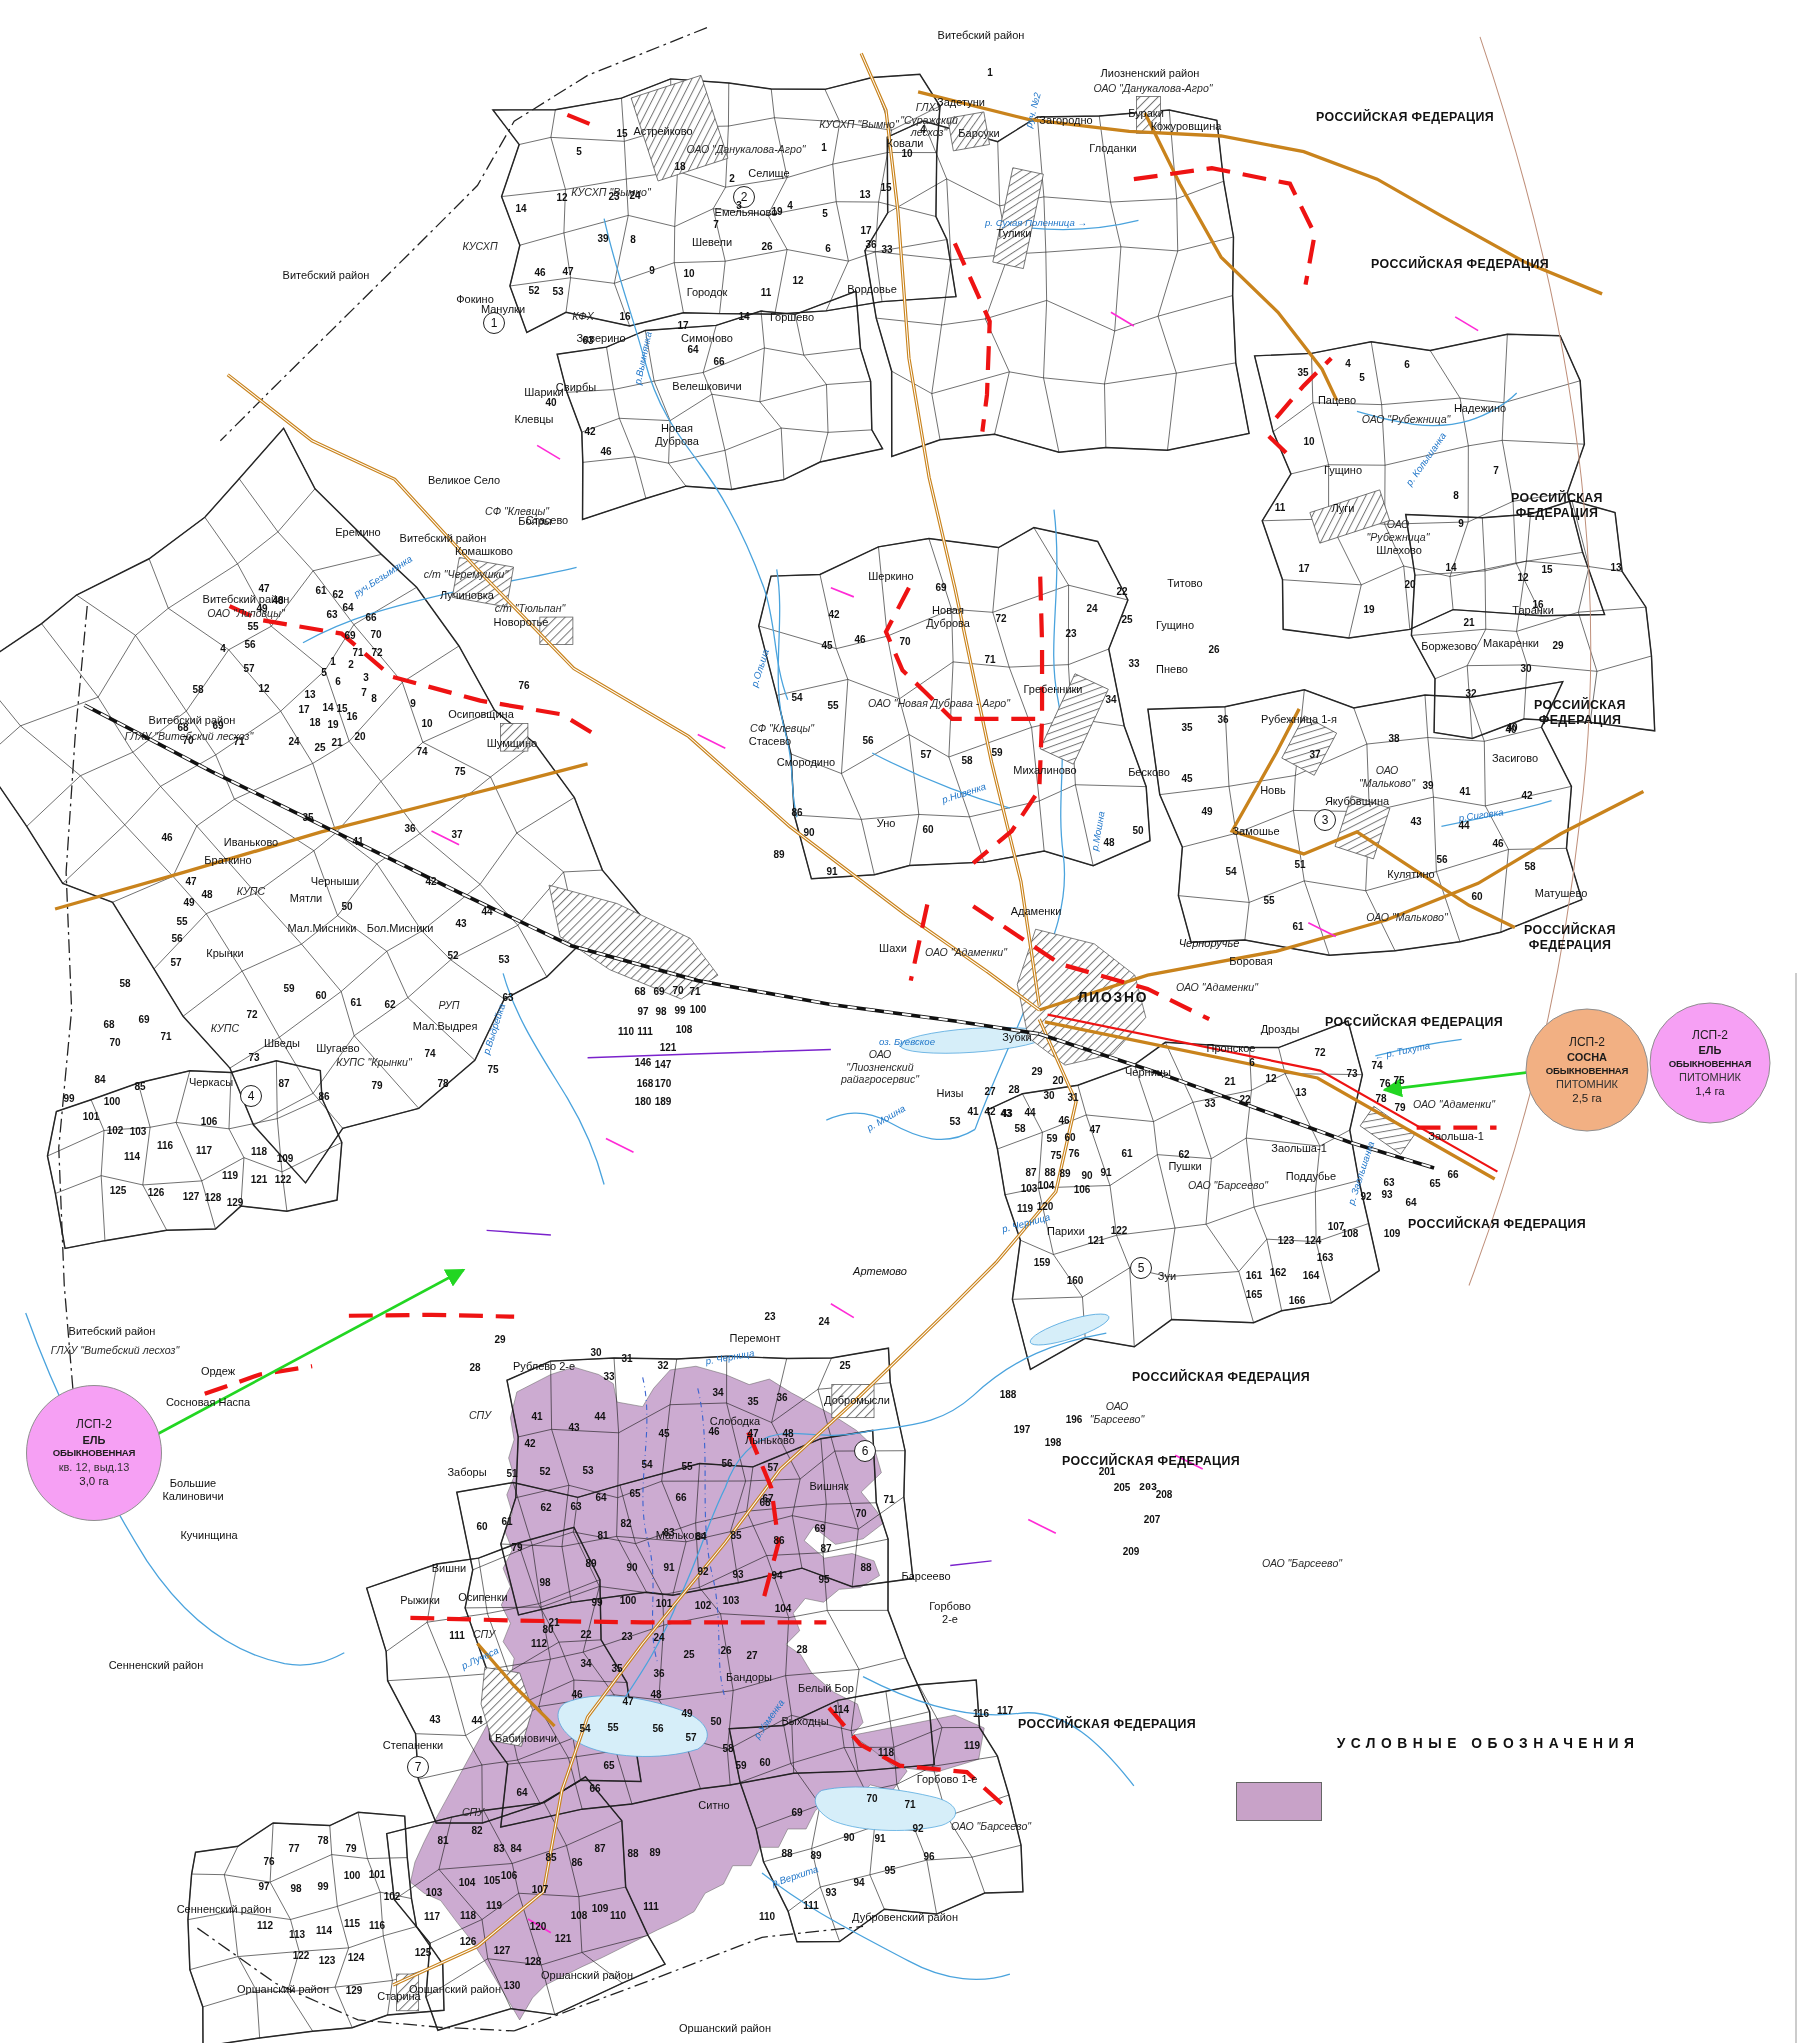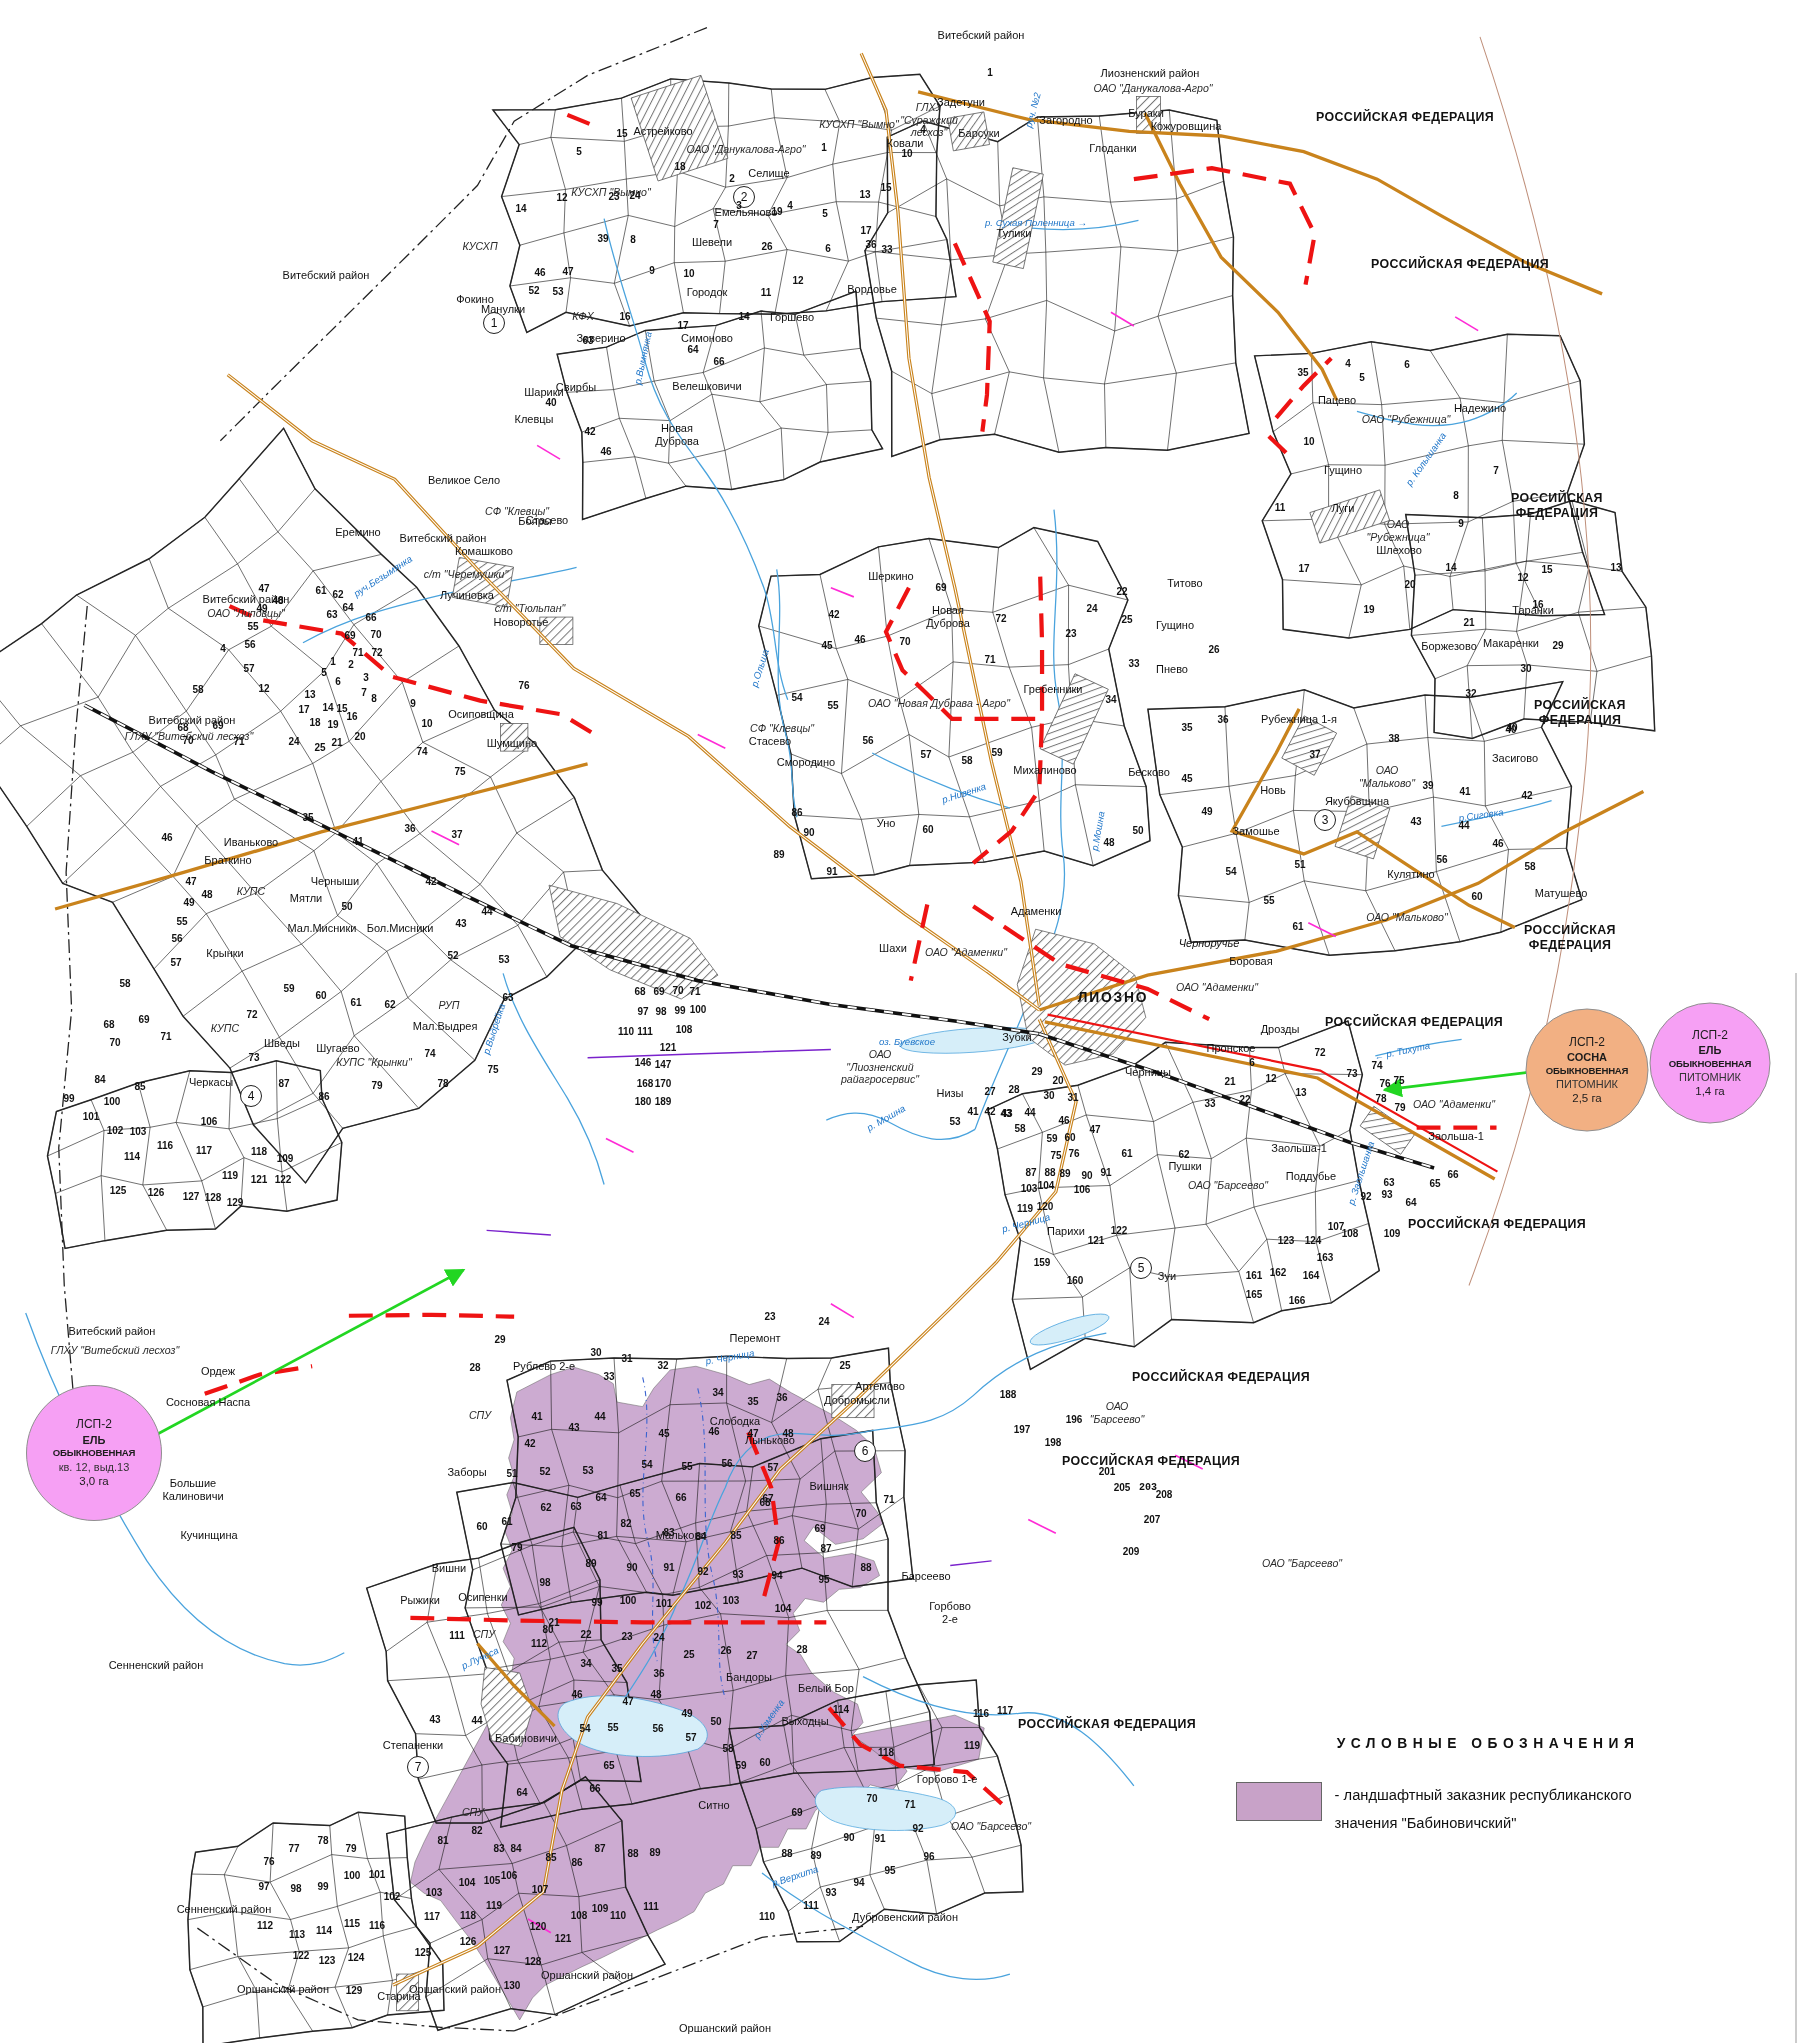--- a/index.html
+++ b/index.html
@@ -384,21 +384,21 @@
       <div class="lbl k-p" style="left: 1036px; top: 911px;">Адаменки</div>
       <div class="lbl k-p" style="left: 893px; top: 948px;">Шахи</div>
       <div class="lbl k-p" style="left: 1185px; top: 1166px;">Пушки</div>
       <div class="lbl k-p" style="left: 1311px; top: 1176px;">Поддубье</div>
       <div class="lbl k-p" style="left: 1299px; top: 1148px;">Заольша-1</div>
       <div class="lbl k-p" style="left: 1456px; top: 1136px;">Заольша-1</div>
       <div class="lbl k-p" style="left: 1066px; top: 1231px;">Парихи</div>
       <div class="lbl k-p" style="left: 1167px; top: 1276px;">Зуи</div>
       <div class="lbl k-p" style="left: 755px; top: 1338px;">Перемонт</div>
       <div class="lbl k-p" style="left: 857px; top: 1400px;">Добромысли</div>
-      <div class="lbl k-p" style="left: 880px; top: 1386px;">Артемово</div>
+      <div class="lbl k-p" style="left: 880px; top: 1271px; font-style: italic;">Артемово</div>
       <div class="lbl k-p" style="left: 544px; top: 1366px;">Рублево 2-е</div>
       <div class="lbl k-p" style="left: 467px; top: 1472px;">Заборы</div>
       <div class="lbl k-p" style="left: 829px; top: 1486px;">Вишняк</div>
       <div class="lbl k-p" style="left: 218px; top: 1371px;">Ордеж</div>
       <div class="lbl k-p" style="left: 208px; top: 1402px;">Сосновая Наспа</div>
       <div class="lbl k-p" style="left: 193px; top: 1490px;">Большие
 Калиновичи</div>
       <div class="lbl k-p" style="left: 209px; top: 1535px;">Кучинщина</div>
       <div class="lbl k-p" style="left: 449px; top: 1568px;">Вишни</div>
       <div class="lbl k-p" style="left: 420px; top: 1600px;">Рыжики</div>
@@ -930,20 +930,18 @@
         <div class="c3">ОБЫКНОВЕННАЯ</div>
         <div class="c4">кв. 12, выд.13</div>
         <div class="c5">3,0 га</div>
       </div>
     </div>
 
 <div id="legend">
   <div class="lt">УСЛОВНЫЕ ОБОЗНАЧЕНИЯ</div>
   <div class="lrow">
     <span class="lsw" id="legend-swatch" style="background: rgb(200, 162, 200);"></span>
-    <span class="ltx">- ландшафтный заказник республиканского
-значения "Бабиновичский"</span>
   </div>
 </div>
 
 <div id="rightline"></div>
 </div>
 
 
 </body></html>

